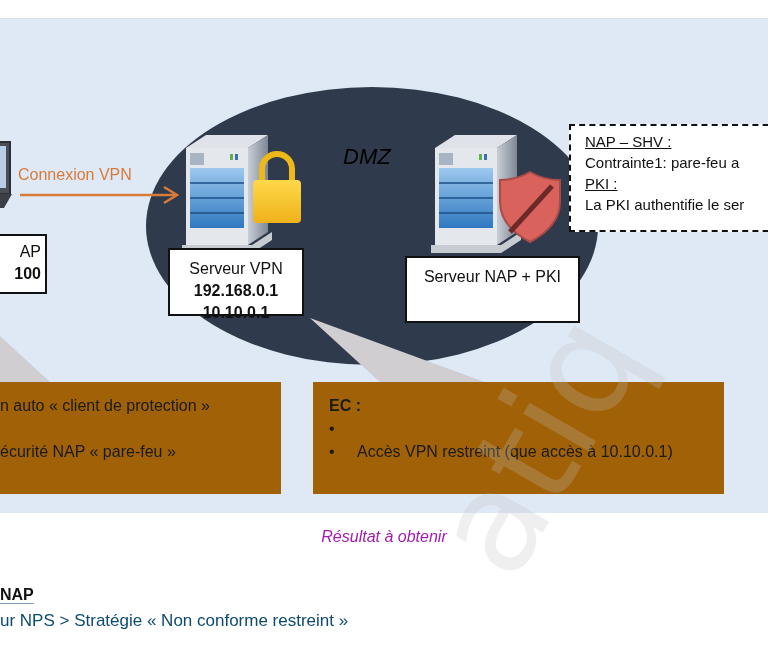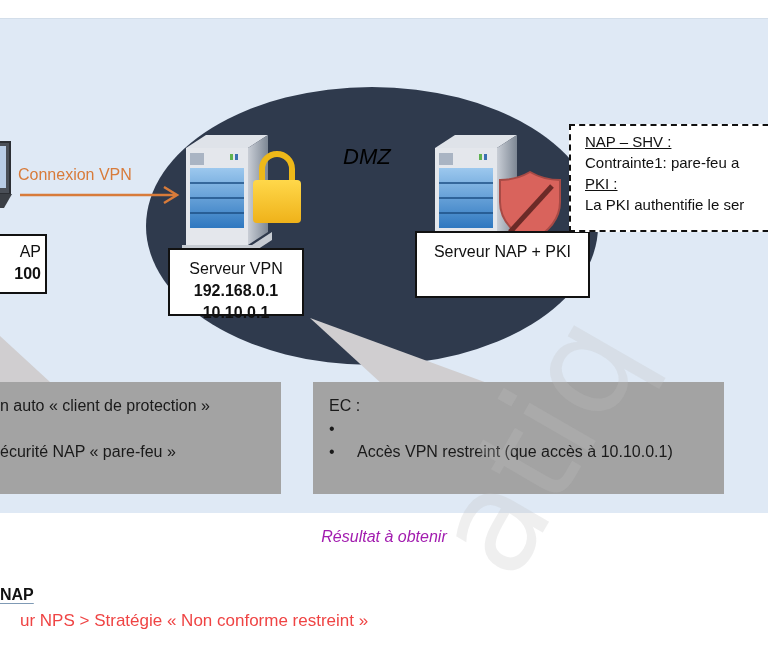--- a/index.html
+++ b/index.html
@@ -21,42 +21,42 @@
       box-sizing: border-box;
     }
     .box .bold { font-weight: bold; }
     .dashed {
       position: absolute; left: 569px; top: 124px; width: 220px; height: 108px;
       border: 2px dashed #111; background: #fff; box-sizing: border-box;
       padding: 5px 0 0 14px; font-size: 15px; line-height: 21px; white-space: nowrap; overflow: hidden;
     }
     .dashed .u { text-decoration: underline; }
     .callout {
-      position: absolute; background: #a3a3a3; font-size: 16px; line-height: 23px;
+      position: absolute; background: #a16207; font-size: 16px; line-height: 23px;
       color: #1a1a1a; box-sizing: border-box; white-space: nowrap; overflow: hidden;
     }
-    .callout .bold { font-weight: normal; }
+    .callout .bold { font-weight: bold; }
     .callout .bullet { display: flex; }
     .callout .bullet .dot { width: 28px; text-align: left; }
     .conn-label {
       position: absolute; left: 18px; top: 166px; color: #d87b3a; font-size: 16px;
     }
     .dmz-label {
       position: absolute; left: 343px; top: 144px; color: #000000; font-size: 22px; font-style: italic;
     }
     .caption {
       position: absolute; left: 0; width: 768px; top: 528px; text-align: center;
       font-style: italic; font-size: 16px; color: #a21caf;
     }
     .nap-heading {
       position: absolute; left: 0; top: 574px; font-weight: bold; font-size: 16px;
       text-decoration: underline; text-decoration-color: #7f9ab5; text-underline-offset: 3px; margin-top: 12px;
     }
     .nps-line {
-      position: absolute; left: 0; top: 611px; font-size: 17px; color: #ef4444; padding-left: 20px;
+      position: absolute; left: 0; top: 611px; font-size: 17px; color: #0c4a6e;
     }
     .watermark {
       position: absolute; left: 400px; top: 520px; font-size: 140px; color: rgba(190,190,190,0.25);
       transform: rotate(-60deg); transform-origin: left top; font-family: "DejaVu Sans", sans-serif;
       pointer-events: none; white-space: nowrap;
     }
   </style>
 </head>
 <body>
 
@@ -138,21 +138,21 @@
   <div>AP</div>
   <div class="bold">100</div>
 </div>
 
 <div class="box" style="left:168px; top:248px; width:136px; height:68px; padding-top:8px;">
   <div>Serveur VPN</div>
   <div class="bold">192.168.0.1</div>
   <div class="bold">10.10.0.1</div>
 </div>
 
-<div class="box" style="left:405px; top:231px; width:175px; height:67px; padding-top:8px;margin-left:10px;">
+<div class="box" style="left:405px; top:256px; width:175px; height:67px; padding-top:8px;">
   <div>Serveur NAP + PKI</div>
 </div>
 
 <div class="dashed">
   <div class="u">NAP – SHV :</div>
   <div>Contrainte1: pare-feu a</div>
   <div class="u">PKI :</div>
   <div>La PKI authentifie le ser</div>
 </div>
 

